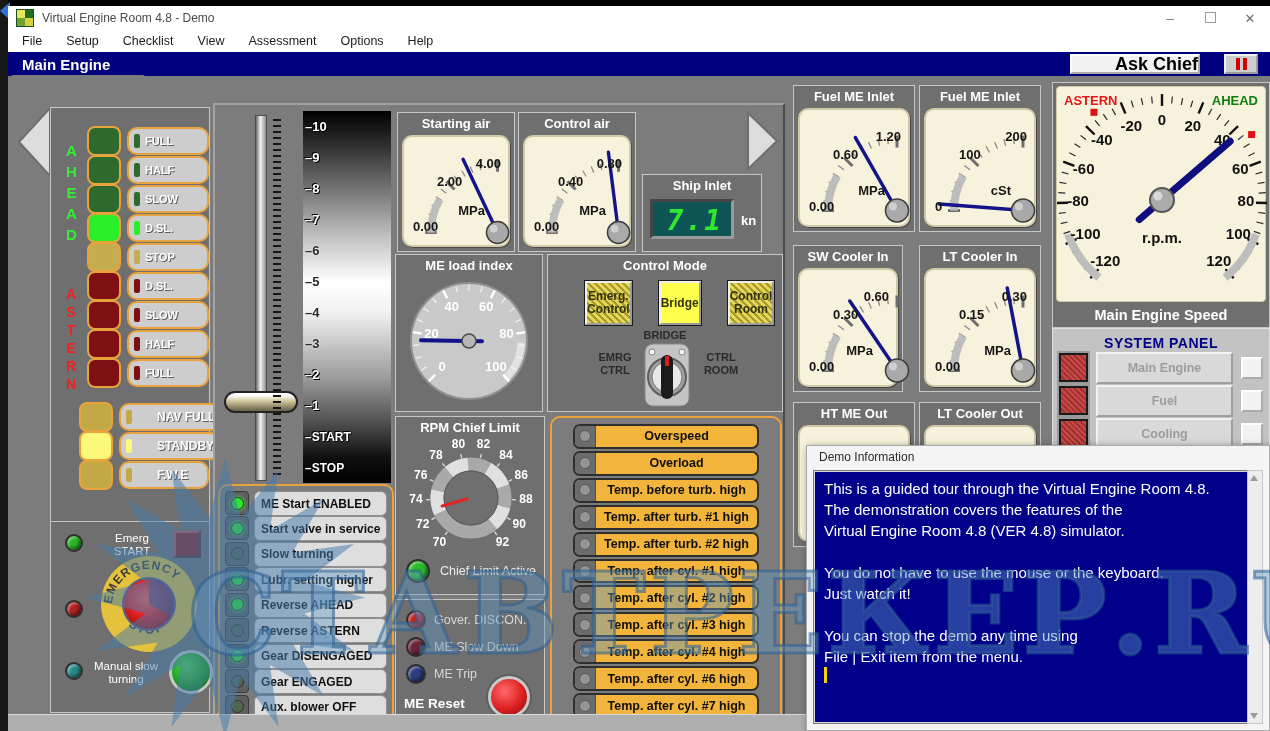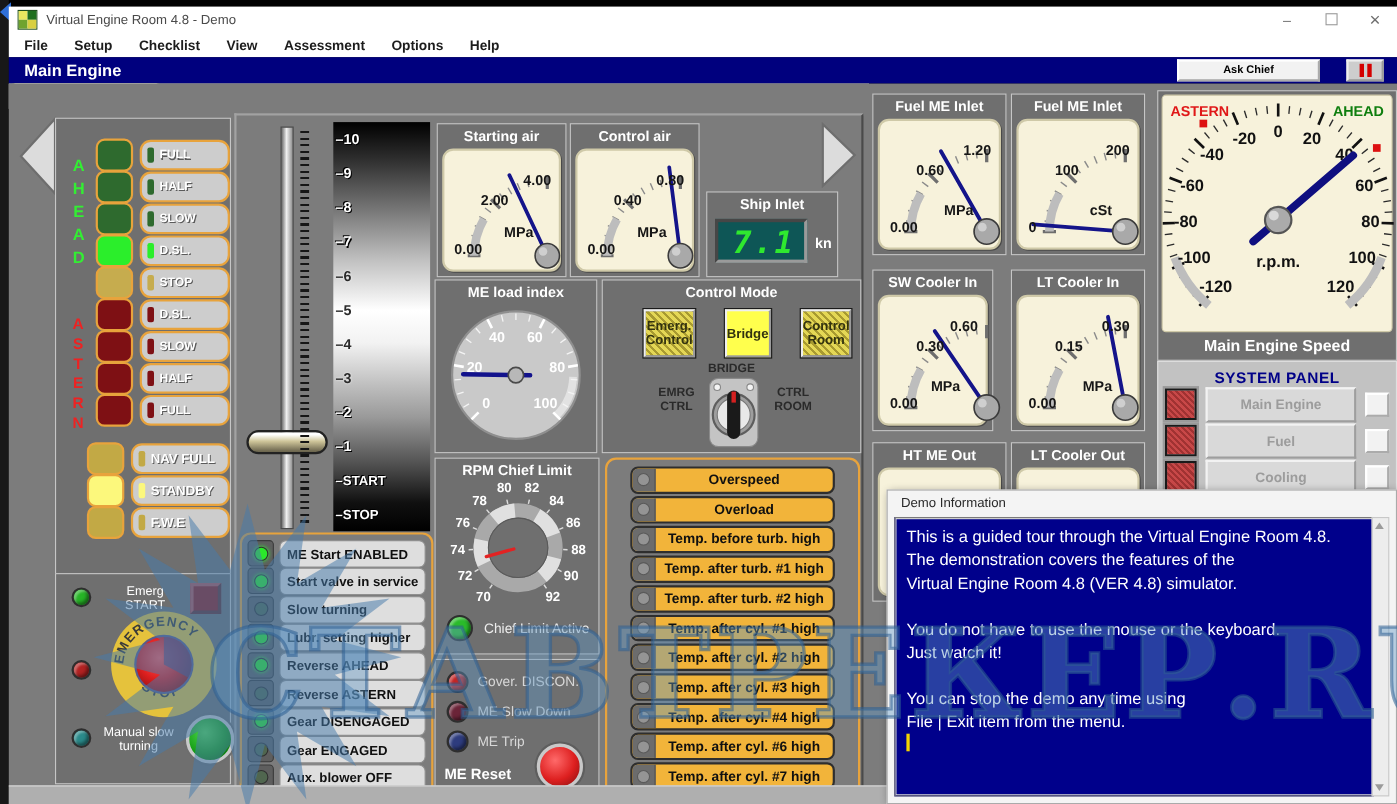--- a/index.html
+++ b/index.html
@@ -6,26 +6,26 @@
 body{width:1270px;height:731px;position:relative;overflow:hidden;background:#101010;
      font-family:"Liberation Sans",sans-serif;-webkit-font-smoothing:antialiased;}
 .a{position:absolute;box-sizing:border-box;}
 
 #titlebar{left:8px;top:6px;right:0;height:24px;background:#FFF;display:flex;align-items:center;}
 #titleicon{width:16px;height:16px;margin:0 8px 0 8px;display:grid;grid-template-columns:8px 8px;grid-template-rows:8px 8px;border:1px solid #1F4F1F;}
 #titleicon i{display:block;}
 #titletext{font-size:12px;color:#4A4A4A;}
 .wctl{color:#6E6E6E;font-size:13px;width:40px;text-align:center;}
 #wmax{width:9px;height:9px;border:1px solid #9A9A9A;display:inline-block;}
-#menubar{left:8px;top:30px;right:0;height:22px;background:#FFF;display:flex;align-items:center;padding-left:14px;font-weight:bold;}
+#menubar{left:8px;top:30px;right:0;height:22px;background:#FFF;display:flex;align-items:center;padding-left:14px;}
 .menuitem{font-size:12.5px;color:#1C1C1C;margin-right:24px;}
 #navybar{left:8px;top:52px;right:0;height:24px;background:#00007E;display:flex;align-items:center;}
 #navytitle{color:#FFF;font-weight:bold;font-size:15px;padding-left:14px;flex:0 0 auto;}
 #askchief{left:1062px;top:2px;width:130px;height:20px;background:#F2F2F2;border:2px outset #FFF;
-  font-weight:bold;font-size:10px;color:#000;text-align:center;line-height:16px;}
+  font-weight:bold;font-size:18px;color:#000;text-align:right;line-height:16px;}
 #pausebtn{left:1216px;top:2px;width:34px;height:20px;background:#CDCDCD;border:2px outset #EFEFEF;
   display:flex;align-items:center;justify-content:center;gap:3px;}
 #pausebtn i{width:4px;height:12px;background:#D40000;display:block;}
 #tabstrip{left:8px;top:76px;width:782px;height:23px;background:#FFF;display:flex;align-items:flex-end;padding-left:2px;}
 .tab{background:#D8D8D8;border:1px solid #7A7A7A;border-bottom:none;border-radius:4px 4px 0 0;
   padding:3px 8px 4px;font-size:12.5px;color:#111;margin-right:2px;white-space:nowrap;}
 .tab.active{background:#EFEFEF;padding-top:5px;}
 #main{left:8px;top:76px;right:0;bottom:0;background:#7C7C7C;z-index:0;}
 #topstrip{left:0;top:0;right:0;height:6px;background:#000;}
 #leftstrip{left:0;top:0;width:8px;bottom:0;background:#181818;}
@@ -46,21 +46,21 @@
   display:flex;align-items:center;gap:5px;padding:0 5px;}
 .pill .bar{width:6px;height:14px;border-radius:2px;background:#555;flex:0 0 auto;}
 .pill .lbl{color:#FFF;font-weight:bold;font-size:11px;text-shadow:1px 1px 0 #5A5A5A;white-space:nowrap;}
 .z-ahead .lamp,.z-ahead .bar{background:#2E6A2E}
 .z-ahead.on .lamp,.z-ahead.on .bar{background:#2BEE2B}
 .z-stop .lamp,.z-stop .bar{background:#C6AC4E}
 .z-astern .lamp,.z-astern .bar{background:#7E1014}
 .x-row .lamp,.x-row .bar{background:#C2A945}
 .x-row.on .lamp,.x-row.on .bar{background:#FCF87C}
 .x-row{margin-left:28px;}
-.x-row .pill .lbl{font-size:12px;}
+.x-row .pill .lbl{font-size:12px;margin-left:20px;}
 
 .led{border-radius:50%;border:2px solid #2E2E2E;box-shadow:inset -2px -2px 3px rgba(0,0,0,.45), inset 2px 2px 2px rgba(255,255,255,.35);}
 #estoplbl,#manlbl{color:#FFF;font-size:11.5px;text-align:center;line-height:13px;}
 
 #slidetrack{width:12px;background:linear-gradient(90deg,#6A6A6A,#F0F0F0 45%,#8E8E8E);border:1px solid #4A4A4A;}
 #slidehandle{width:74px;height:22px;border-radius:11px;border:2px solid #222;
   background:linear-gradient(180deg,#FFFFFF 12%,#CFC69A 45%,#6E6850 95%);}
 #tickcol{width:8px;background:repeating-linear-gradient(180deg,#161616 0 2px,transparent 2px 6px);}
 #scalestrip{background:linear-gradient(180deg,#000 0%,#2E2E2E 9%,#7A7A7A 22%,#C2C2C2 34%,#FFF 46%,#F2F2F2 54%,#C0C0C0 64%,#9A9A9A 72%,#4E4E4E 84%,#101010 93%,#000 100%);
   display:flex;flex-direction:column;}

